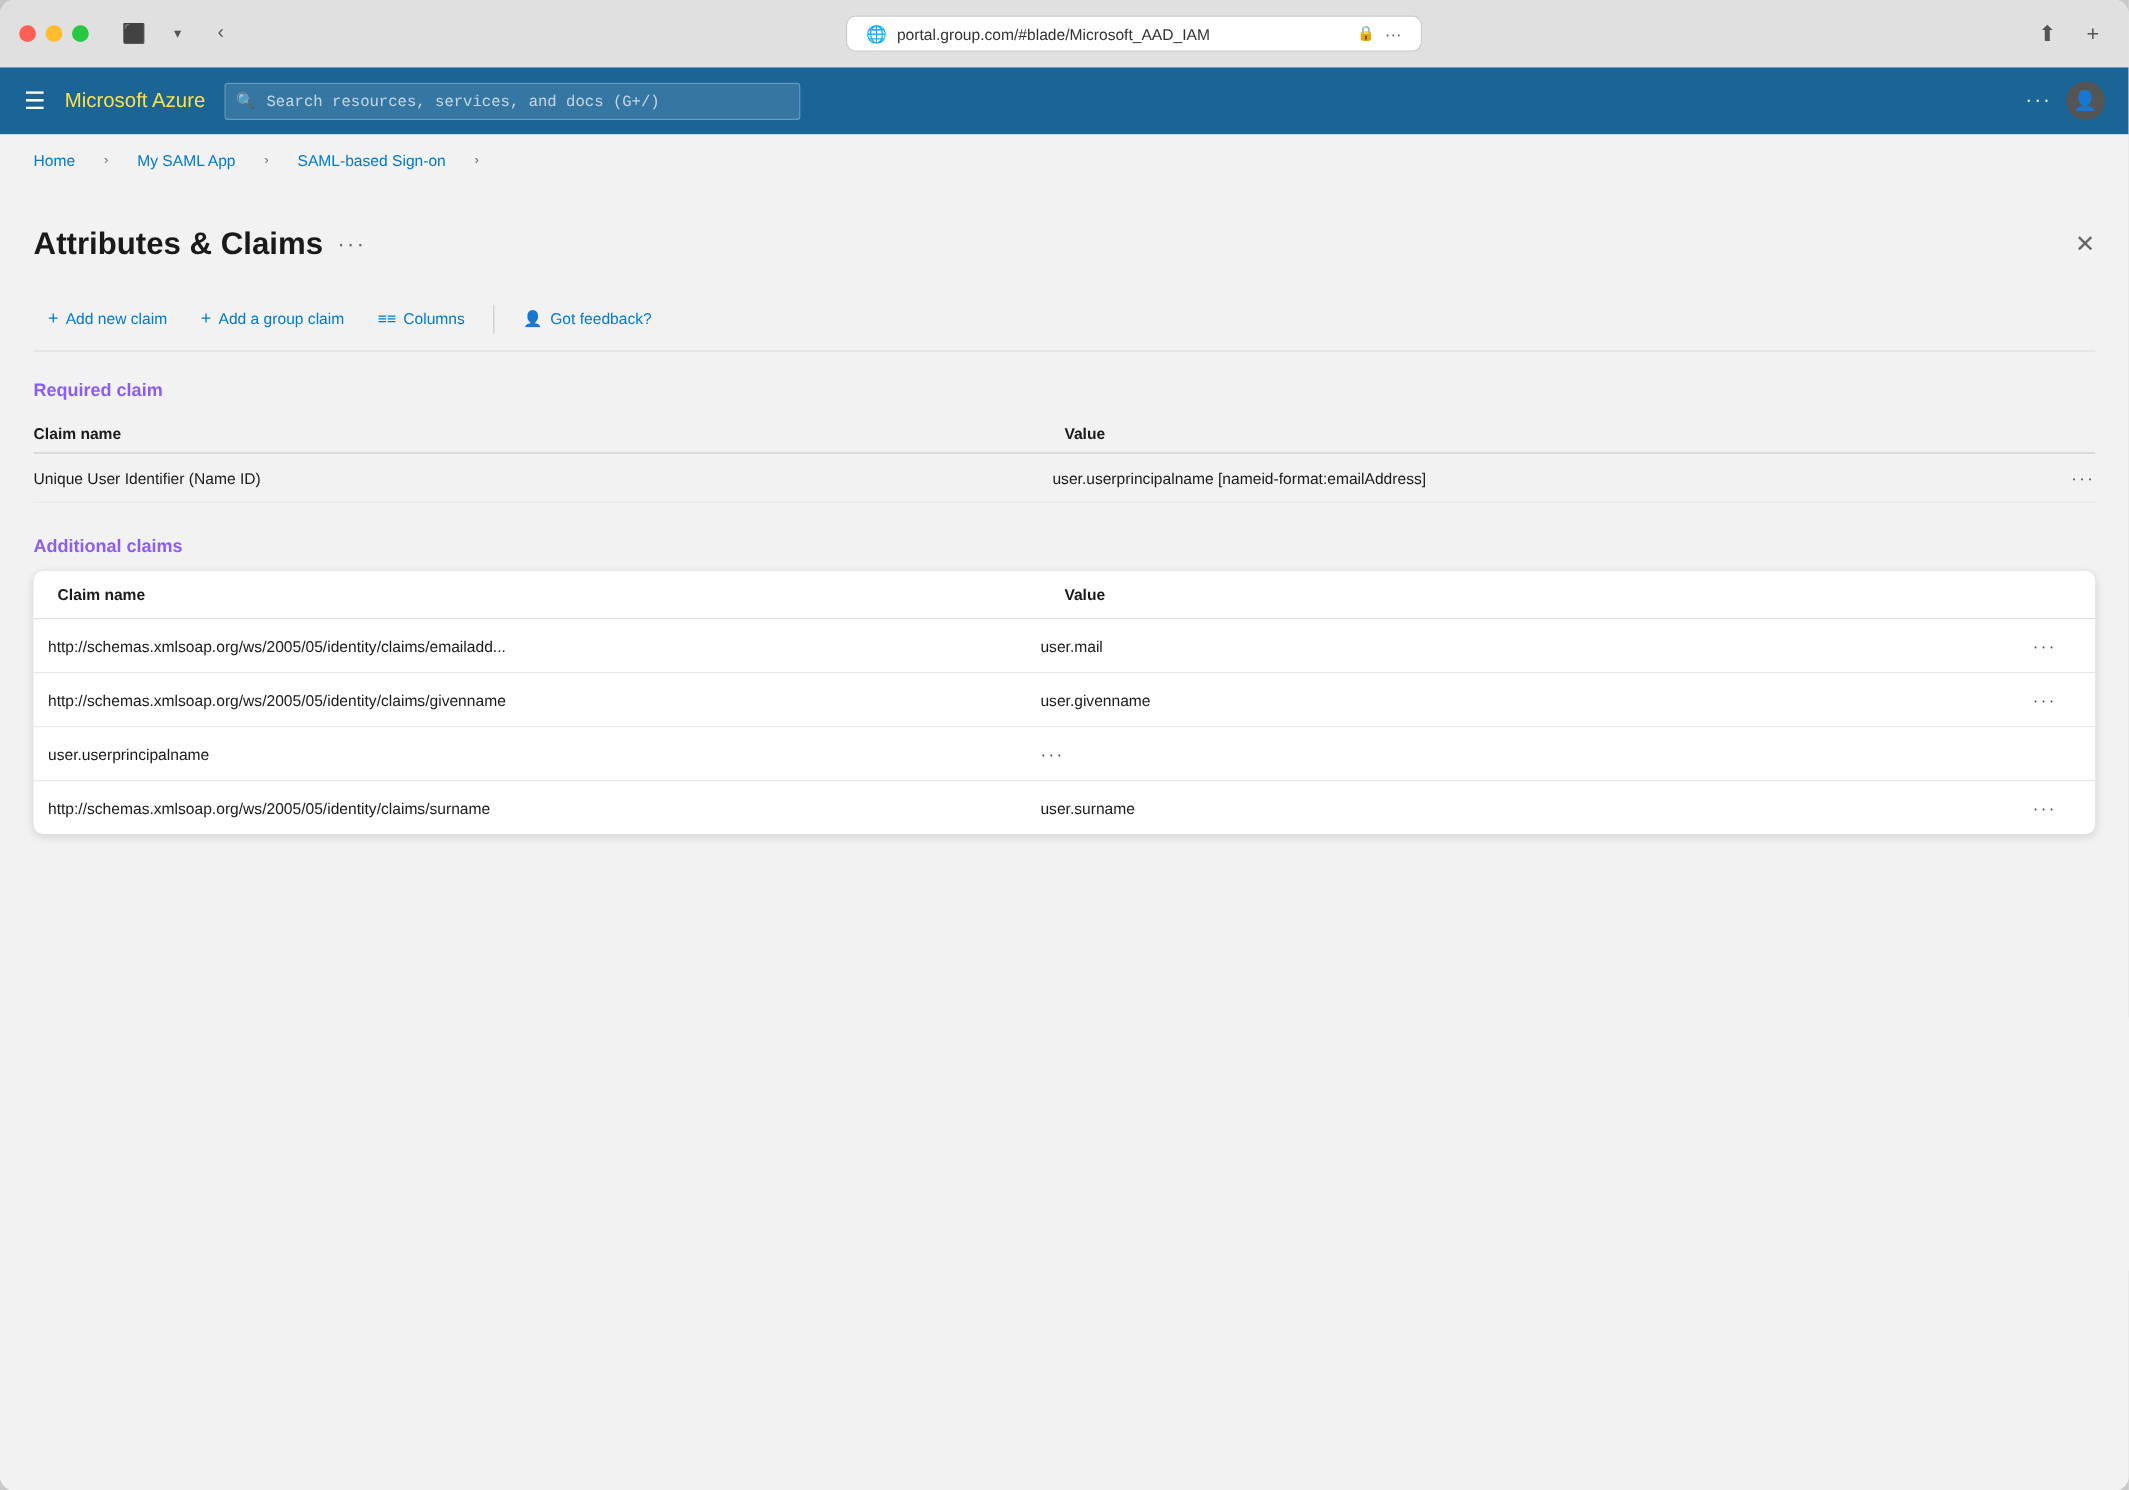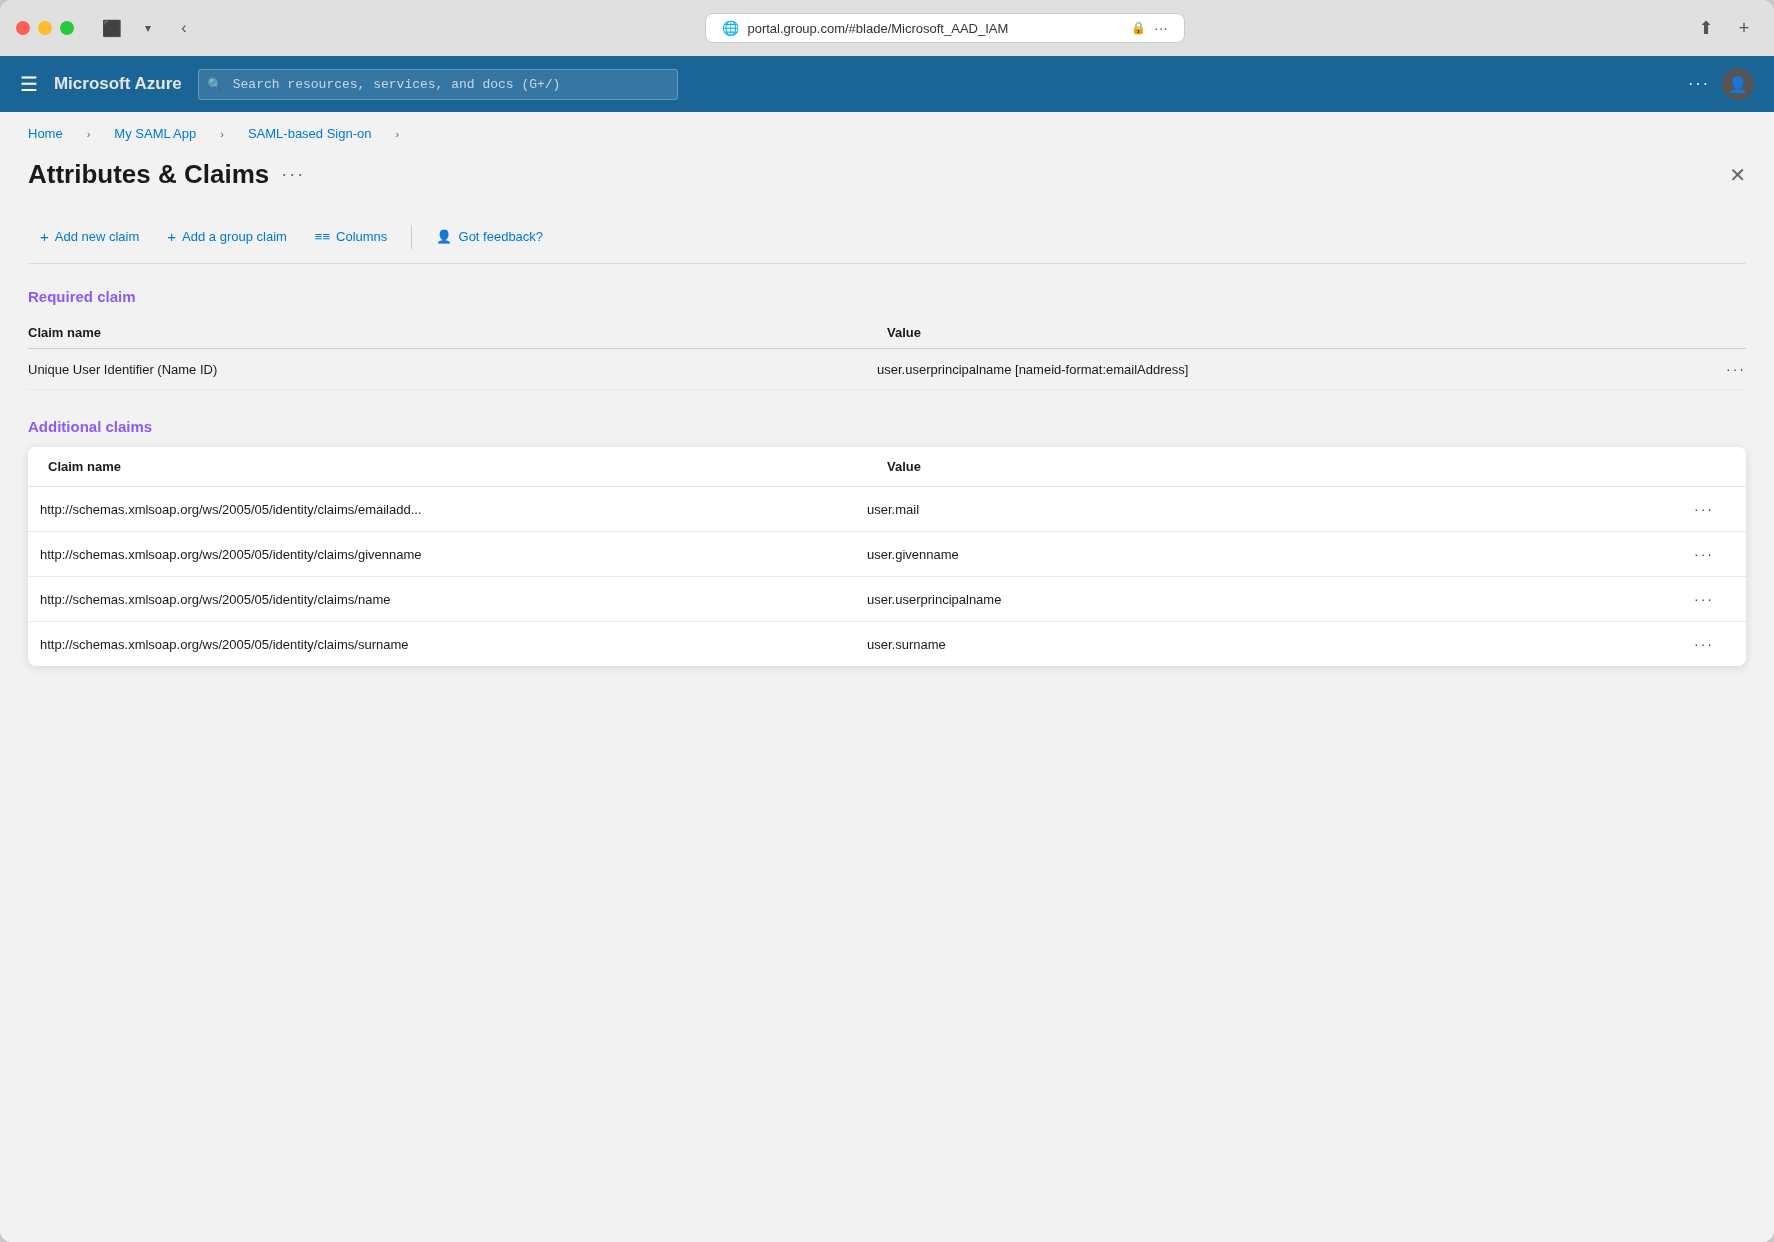--- a/index.html
+++ b/index.html
@@ -110,23 +110,23 @@
       display: flex;
       align-items: center;
       padding: 0 20px;
       gap: 16px;
       flex-shrink: 0;
     }
 
     .hamburger { color: white; font-size: 20px; cursor: pointer; }
 
     .azure-logo {
-      color: #e5e5e5;
+      color: #fde047;
       font-size: 17px;
-      font-weight: 700;
+      font-weight: 400;
     }
 
     .search-wrapper {
       position: relative;
       flex: 1;
       max-width: 480px;
       margin: 0 auto;
     }
 
     .search-wrapper .search-icon {
@@ -200,20 +200,21 @@
       color: #0078d4;
       text-decoration: none;
     }
 
     .breadcrumb .sep { color: #666; font-size: 11px; }
 
     .panel-content {
       padding: 0 28px;
       flex: 1;
       overflow-y: auto;
+      margin-top: 29px;
     }
 
     .panel-header {
       display: flex;
       align-items: center;
       justify-content: space-between;
       padding: 8px 0 20px;
     }
 
     .panel-title-row {
@@ -467,21 +468,20 @@
               <span class="claim-dots">···</span>
             </div>
 
             <div class="claim-table-row">
               <span class="claim-cell">http://schemas.xmlsoap.org/ws/2005/05/identity/claims/givenname</span>
               <span class="claim-cell">user.givenname</span>
               <span class="claim-dots">···</span>
             </div>
 
             <div class="claim-table-row">
-              <span class="claim-cell">http://schemas.xmlsoap.org/ws/2005/05/identity/claims/name</span>
               <span class="claim-cell">user.userprincipalname</span>
               <span class="claim-dots">···</span>
             </div>
 
             <div class="claim-table-row">
               <span class="claim-cell">http://schemas.xmlsoap.org/ws/2005/05/identity/claims/surname</span>
               <span class="claim-cell">user.surname</span>
               <span class="claim-dots">···</span>
             </div>
           </div>

